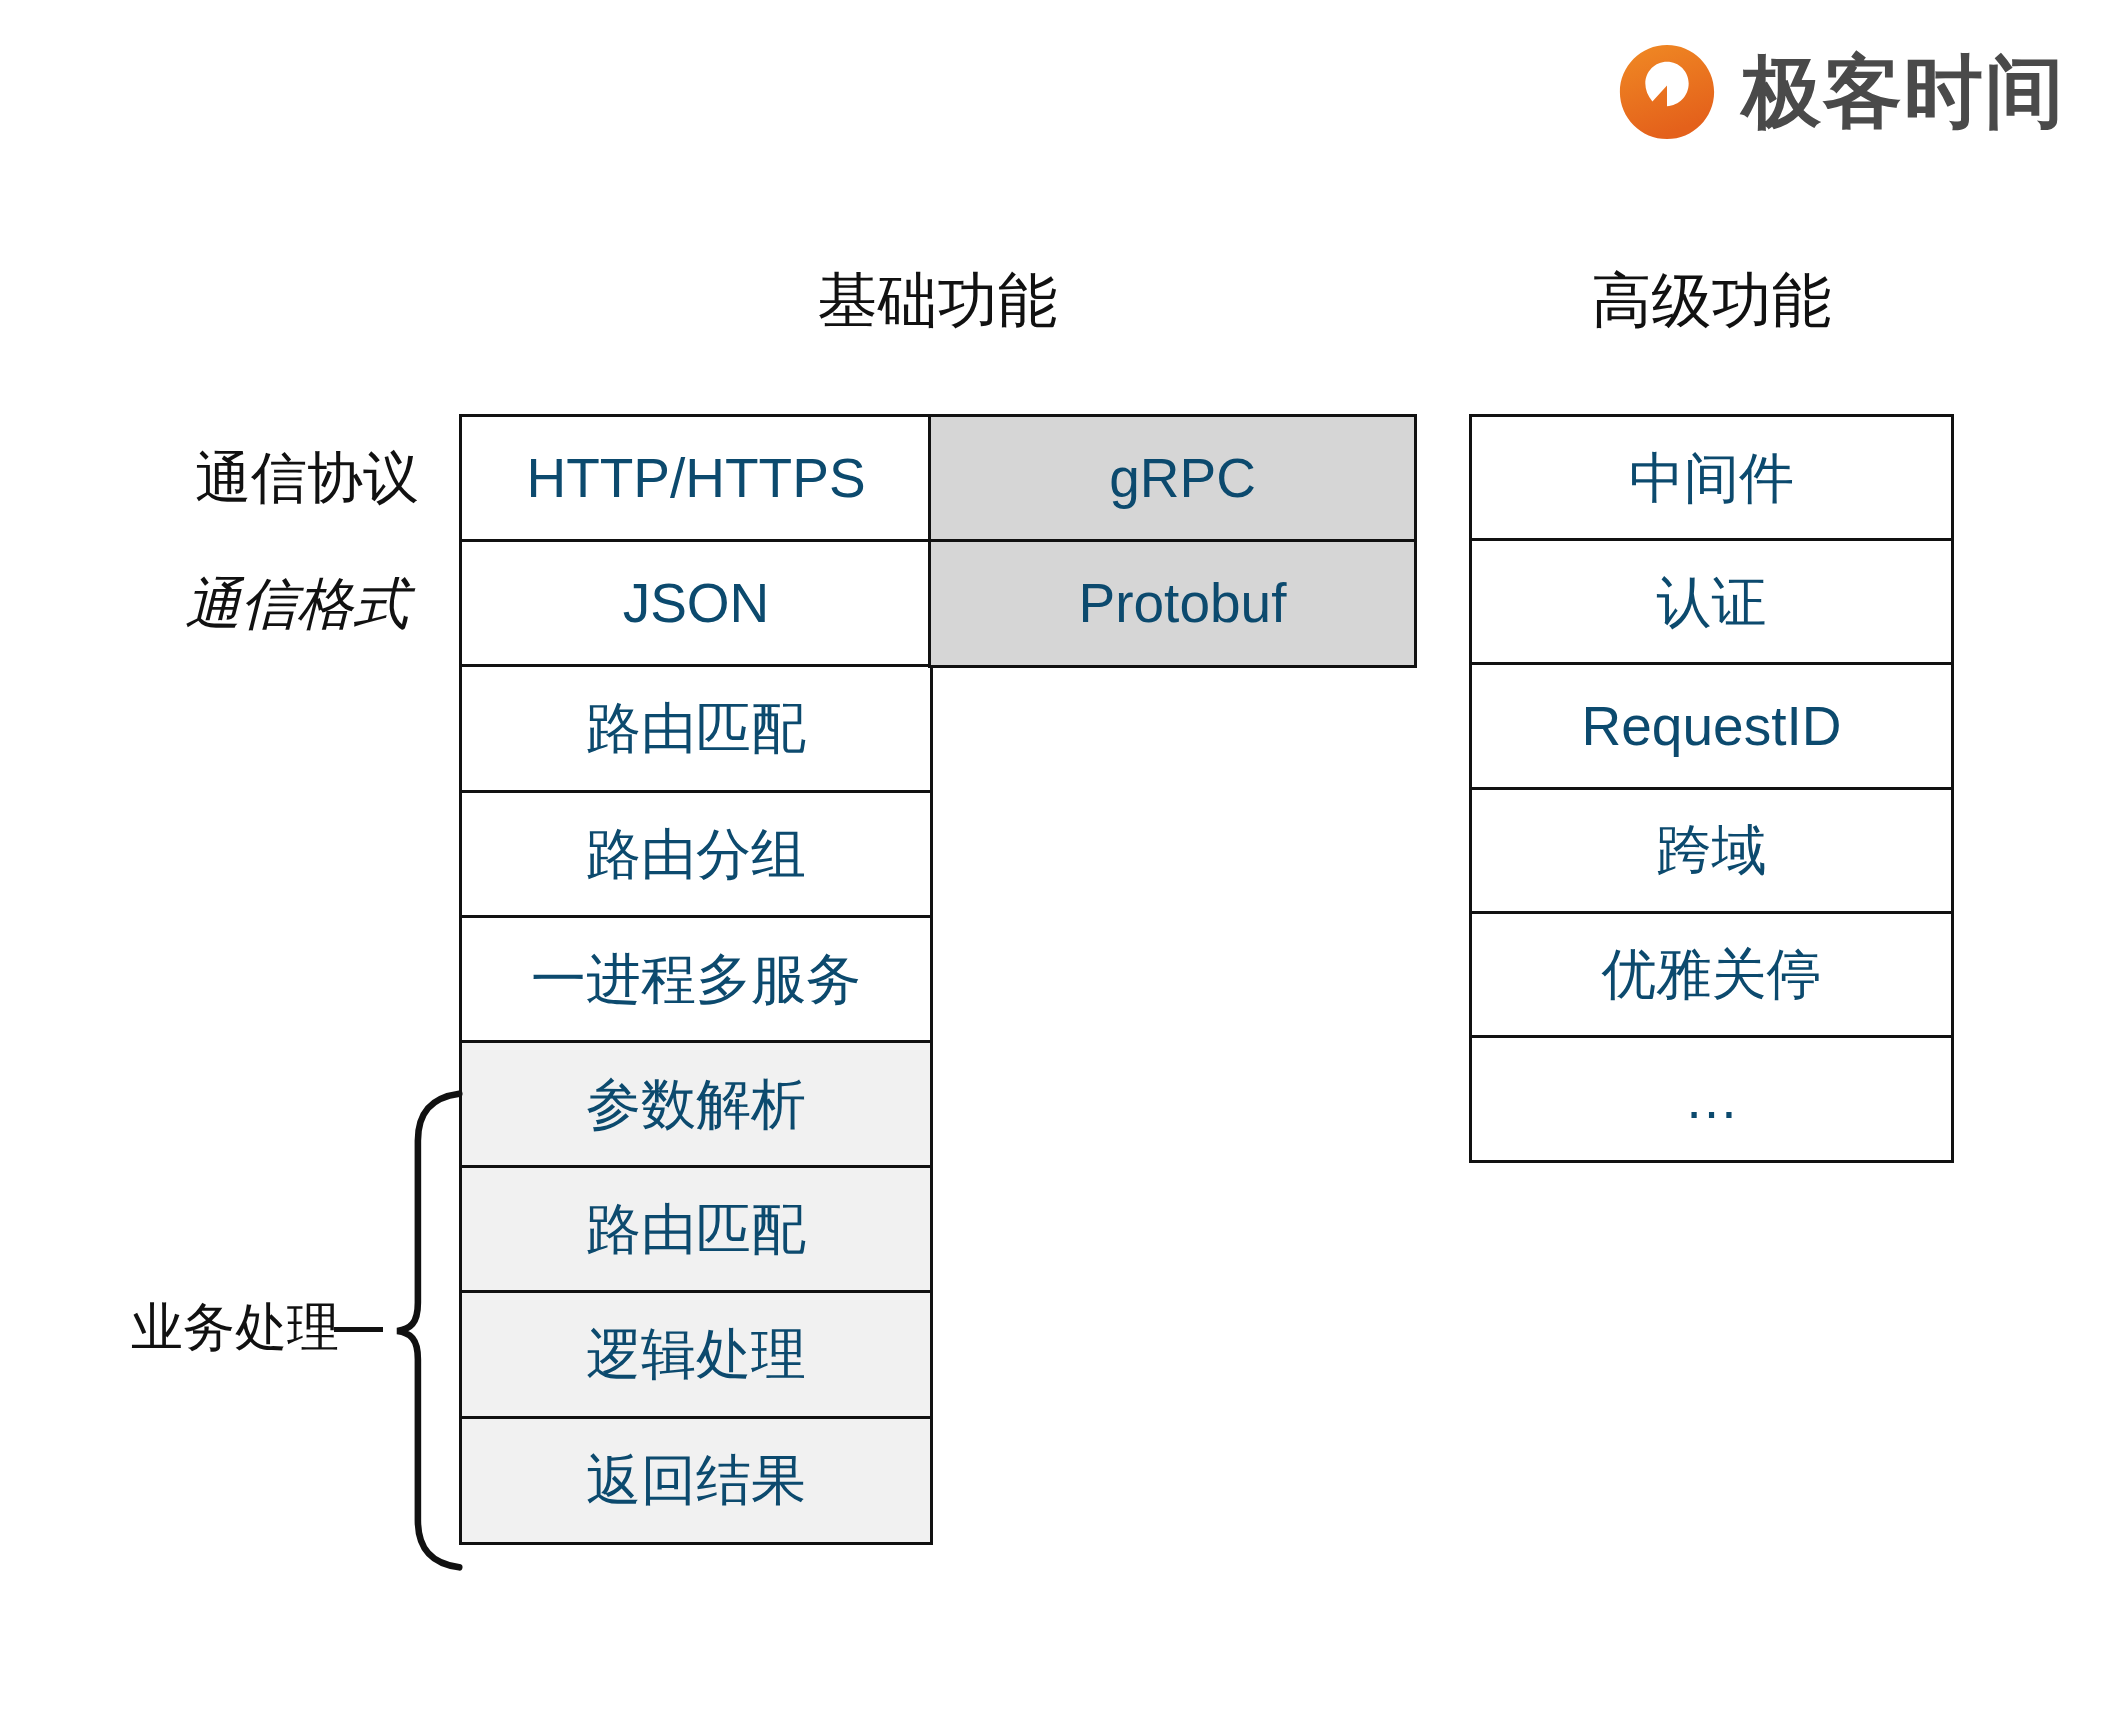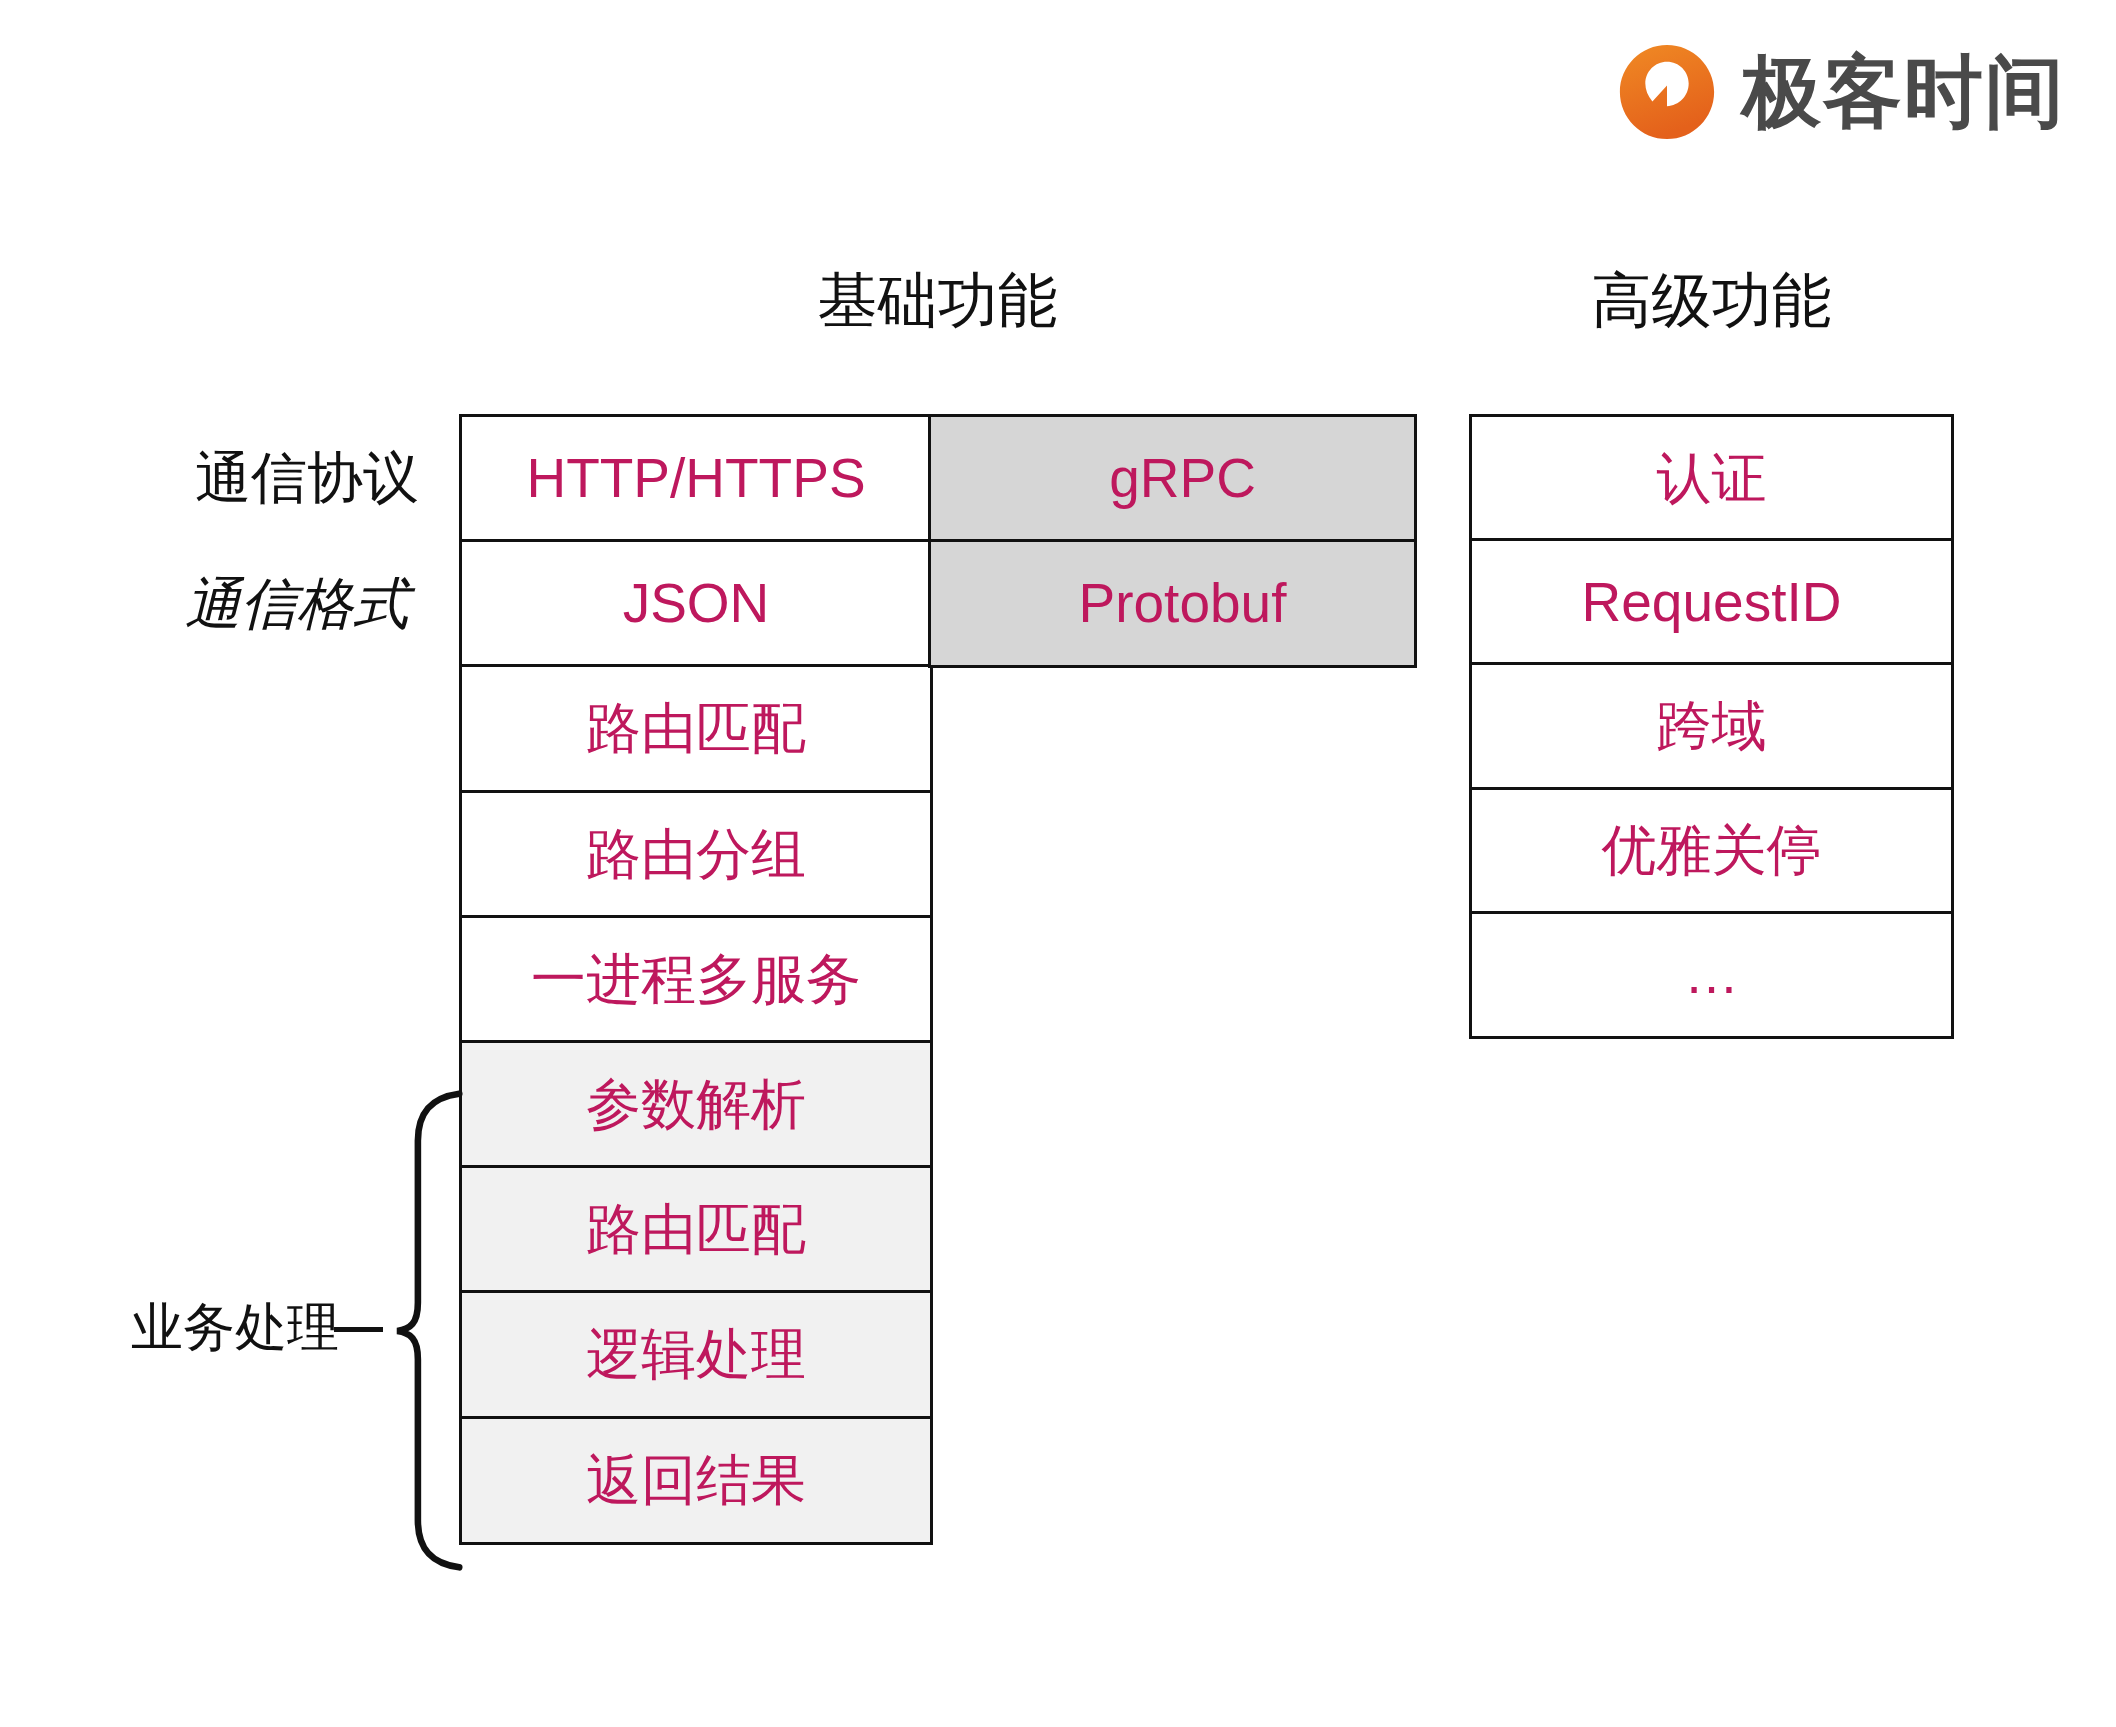--- a/index.html
+++ b/index.html
@@ -47,21 +47,21 @@
   #label-protocol{left:80px;top:450px;width:339px;}
   #label-format{left:70px;top:576px;width:339px;font-style:italic;}
 
   
   .tbl{position:absolute;box-sizing:border-box;}
   .cell{
     box-sizing:border-box;
     border:3.8px solid #111;
     margin-top:-3.8px;
     display:flex;align-items:center;justify-content:center;
-    font-size:55px;line-height:1;color:#be185d;
+    font-size:55px;line-height:1;color:#0c4a6e;
     background:#ffffff;
     white-space:nowrap;
   }
   .cell:first-child{margin-top:0;}
   .cell.shaded{background:#f1f1f1;}
   .cell.gray{background:#d6d6d6;padding-left:20px;}
 
   
   #tbl-basic{left:459px;top:414px;width:474px;}
   #tbl-basic .cell{height:129px;}
@@ -134,20 +134,21 @@
     <div class="cell shaded">逻辑处理</div>
     <div class="cell shaded">返回结果</div>
   </div>
 
   <div class="tbl" id="tbl-basic-2">
     <div class="cell gray">gRPC</div>
     <div class="cell gray">Protobuf</div>
   </div>
 
   <div class="tbl" id="tbl-adv">
+    <div class="cell">中间件</div>
     <div class="cell">认证</div>
     <div class="cell">RequestID</div>
     <div class="cell">跨域</div>
     <div class="cell">优雅关停</div>
     <div class="cell">…</div>
   </div>
 
   <div class="brace">
     <svg viewBox="0 0 100 515" preserveAspectRatio="none" aria-hidden="true">
       <path d="M96 6 C66 10 52 26 52 56 L52 228 C52 250 44 256 30 258

